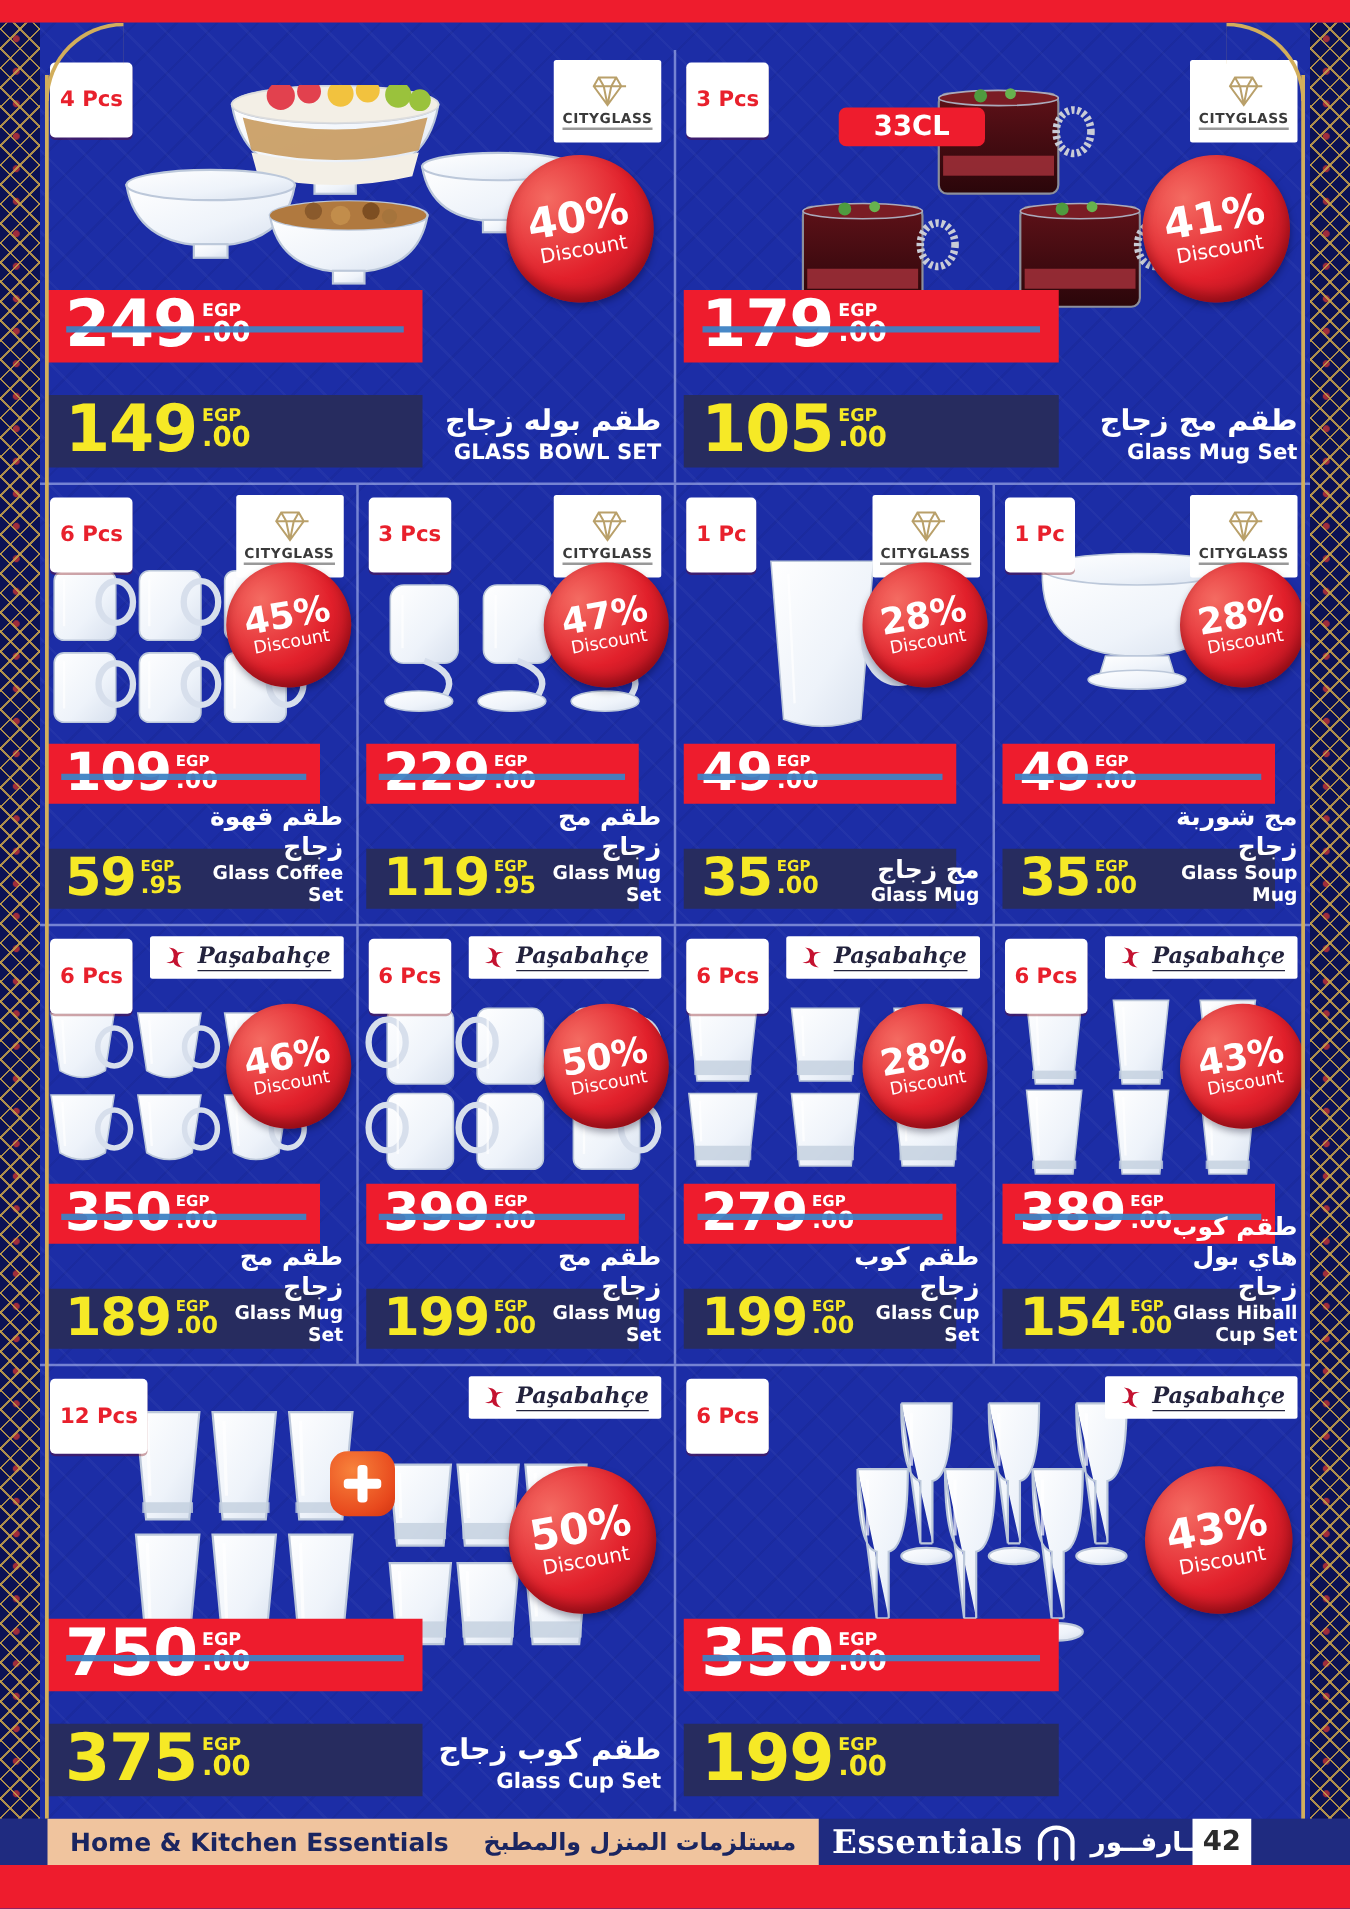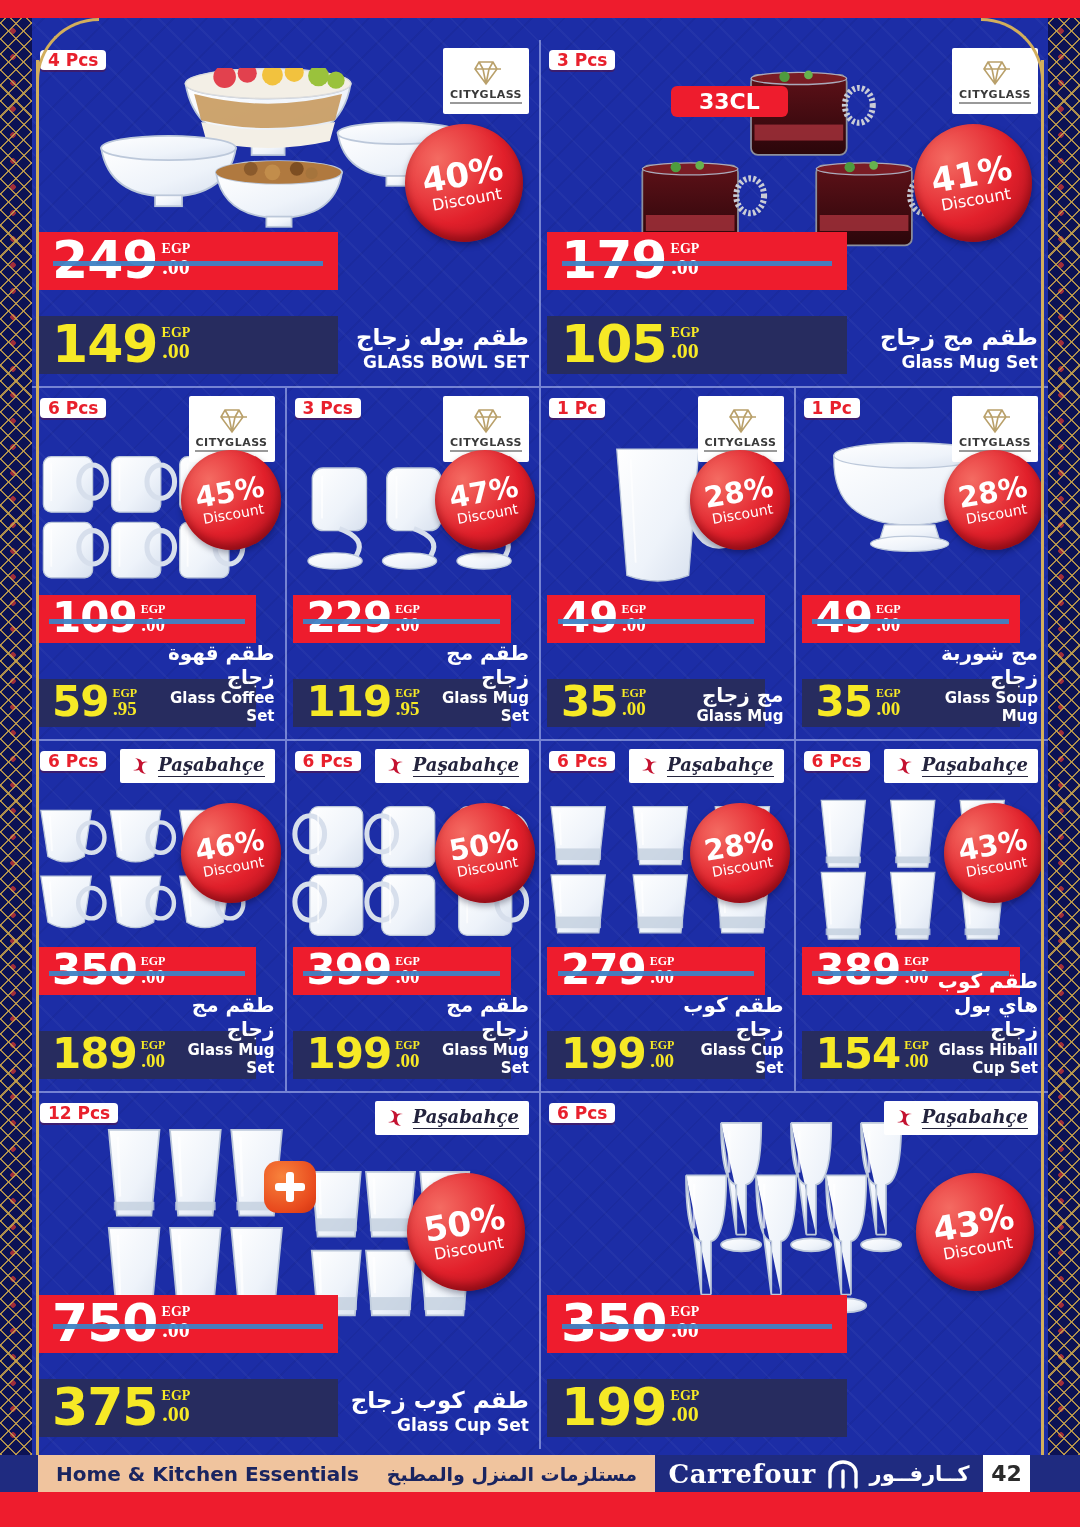--- a/index.html
+++ b/index.html
@@ -37,21 +37,21 @@
     z-index:4;padding-top:22px;box-sizing:border-box;
   }
   .row{display:flex;border-bottom:2px solid rgba(205,218,255,.5);}
   .row:last-child{border-bottom:none;}
   .row1{height:346px;} .row2{height:351px;} .row3{height:350px;} .row4{height:356px;}
   .card{position:relative;flex:1 1 0;border-right:2px solid rgba(205,218,255,.5);overflow:hidden;}
   .card:last-child{border-right:none;}
 
   .pcs-badge{
     position:absolute;top:10px;left:8px;background:#fff;color:#e8202c;font-weight:bold;
-    font-size:17px;padding:0 8px;border-radius:4px;z-index:3;box-shadow:0 2px 0 rgba(120,0,10,.35);
+    font-size:17px;padding:20px 8px;border-radius:4px;z-index:3;box-shadow:0 2px 0 rgba(120,0,10,.35);
   }
   
   .logo-cg{
     position:absolute;top:8px;right:10px;width:86px;height:66px;background:#fff;z-index:3;
     display:flex;flex-direction:column;align-items:center;justify-content:center;border-radius:2px;
   }
   .logo-cg .cg-text{font-size:11px;font-weight:bold;letter-spacing:.5px;color:#3a3a3a;border-bottom:2px solid #999;padding-bottom:1px;}
   .logo-pb{
     position:absolute;top:8px;right:10px;height:34px;background:#fff;z-index:3;border-radius:2px;
     display:flex;align-items:center;gap:6px;padding:0 10px;
@@ -89,21 +89,21 @@
 
   
   .pricebox{position:absolute;left:6px;z-index:3;display:flex;align-items:center;padding:2px 10px 4px 14px;}
   .pricebox.old{background:#ee1c2d;color:#ffffff;bottom:96px;margin-top:44px;}
   .pricebox.new{background:#272c5f;color:#f6e926;bottom:12px;}
   .row1 .pricebox{width:300px;box-sizing:border-box;}
   .cols4 .pricebox{width:218px;box-sizing:border-box;}
   .row4 .pricebox{width:300px;box-sizing:border-box;}
   .p-main{font-weight:bold;font-size:52px;line-height:1.0;letter-spacing:-1px;}
   .cols4 .p-main{font-size:42px;}
-  .p-side{display:flex;flex-direction:column;align-items:center;margin-left:4px;font-family:Liberation Serif, serif;}
+  .p-side{display:flex;flex-direction:column;align-items:flex-start;margin-left:4px;}
   .p-egp{font-size:14px;font-weight:bold;line-height:1;}
   .p-cents{font-size:22px;font-weight:bold;line-height:1;}
   .cols4 .p-egp{font-size:12px;}
   .cols4 .p-cents{font-size:19px;}
   .strike{position:absolute;left:5%;width:90%;top:50%;height:5px;background:#3e82c4;opacity:.95;}
 
   .name-block{position:absolute;right:10px;bottom:14px;z-index:3;text-align:right;color:#fff;max-width:46%;}
   .name-ar{font-weight:bold;font-size:23px;line-height:1.2;direction:rtl;}
   .name-en{font-weight:bold;font-size:17px;line-height:1.2;}
   .cols4 .name-ar{font-size:20px;}
@@ -113,21 +113,21 @@
   .footer-bar{position:absolute;left:0;right:0;bottom:35px;height:37px;background:#1f2b80;z-index:6;display:flex;align-items:stretch;}
   .footer-tan{
     position:absolute;left:38px;top:0;width:617px;height:37px;background:#f0c49e;
     display:flex;align-items:center;justify-content:space-between;padding:0 18px;box-sizing:border-box;
   }
   .footer-cat-en{color:#1a2560;font-weight:bold;font-size:20px;}
   .footer-cat-ar{color:#1a2560;font-weight:bold;font-size:19px;direction:rtl;}
   .footer-brand{position:absolute;left:655px;top:0;width:328px;height:37px;display:flex;align-items:center;justify-content:center;gap:10px;color:#fff;}
   .footer-brand .cf-word{font-family:"DejaVu Serif",serif;font-weight:bold;font-size:26px;letter-spacing:.5px;}
   .footer-brand .cf-ar{font-weight:bold;font-size:21px;direction:rtl;}
-  .page-box{position:absolute;left:983px;top:0;width:47px;height:37px;background:#fff;display:flex;align-items:center;justify-content:center;}
+  .page-box{position:absolute;left:954px;top:0;width:47px;height:37px;background:#fff;display:flex;align-items:center;justify-content:center;}
   .page-num{color:#2b2b2b;font-weight:bold;font-size:22px;}
   .footer-red{position:absolute;left:0;right:0;bottom:0;height:35px;background:#ee1c2d;z-index:6;}
 </style>
 </head>
 <body>
 
 <svg width="0" height="0" style="position:absolute">
   <defs>
     <linearGradient id="gGlass" x1="0" y1="0" x2="1" y2="1">
       <stop offset="0" stop-color="#ffffff"></stop>
@@ -804,21 +804,21 @@
   </div>
     </div>
 </div>
 
 <div class="footer-bar">
   <div class="footer-tan">
     <span class="footer-cat-en">Home &amp; Kitchen Essentials</span>
     <span class="footer-cat-ar">مستلزمات المنزل والمطبخ</span>
   </div>
   <div class="footer-brand">
-    <span class="cf-word">Carrefour</span>
+    <span class="cf-word">Essentials</span>
     <svg width="34" height="30" viewBox="0 0 34 30">
       <path d="M4 28 V14 a13 11 0 0 1 26 0 V28 M17 28 V12" fill="none" stroke="#ffffff" stroke-width="3.4" stroke-linecap="round"></path>
     </svg>
     <span class="cf-ar">كــارفــور</span>
   </div>
   <div class="page-box">
     <span class="page-num">42</span>
   </div>
 </div>
 <div class="footer-red"></div>

